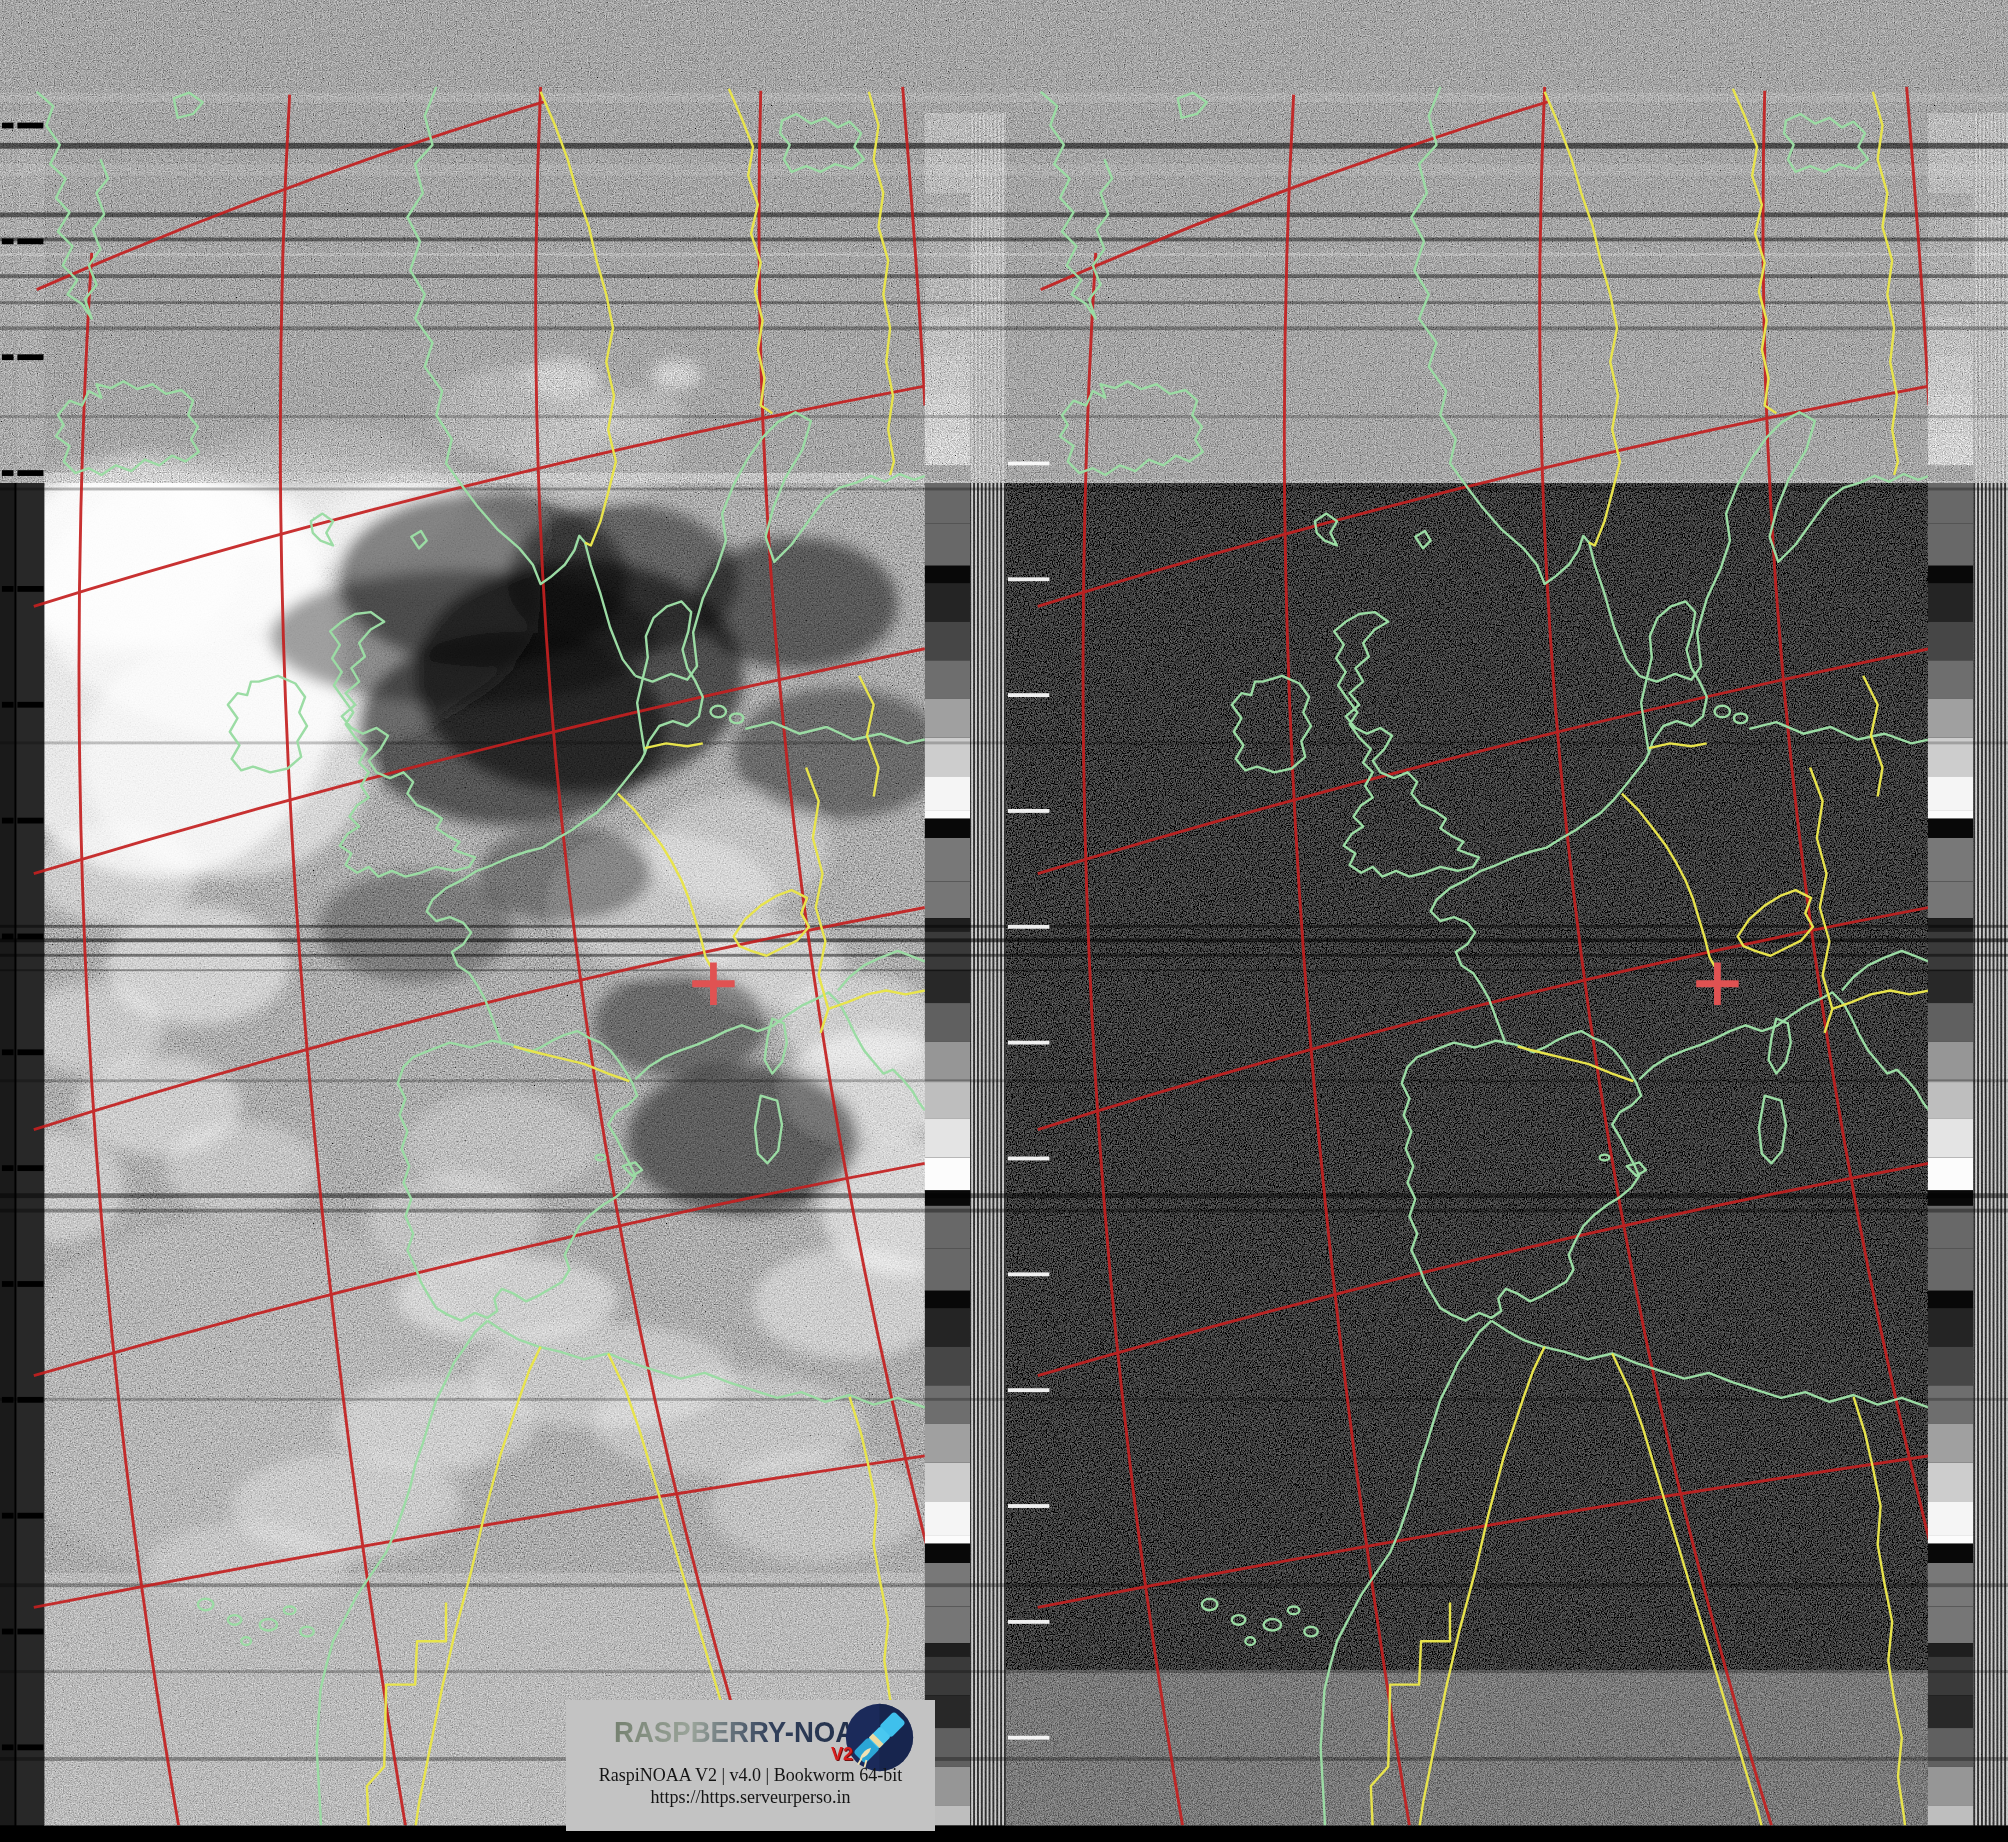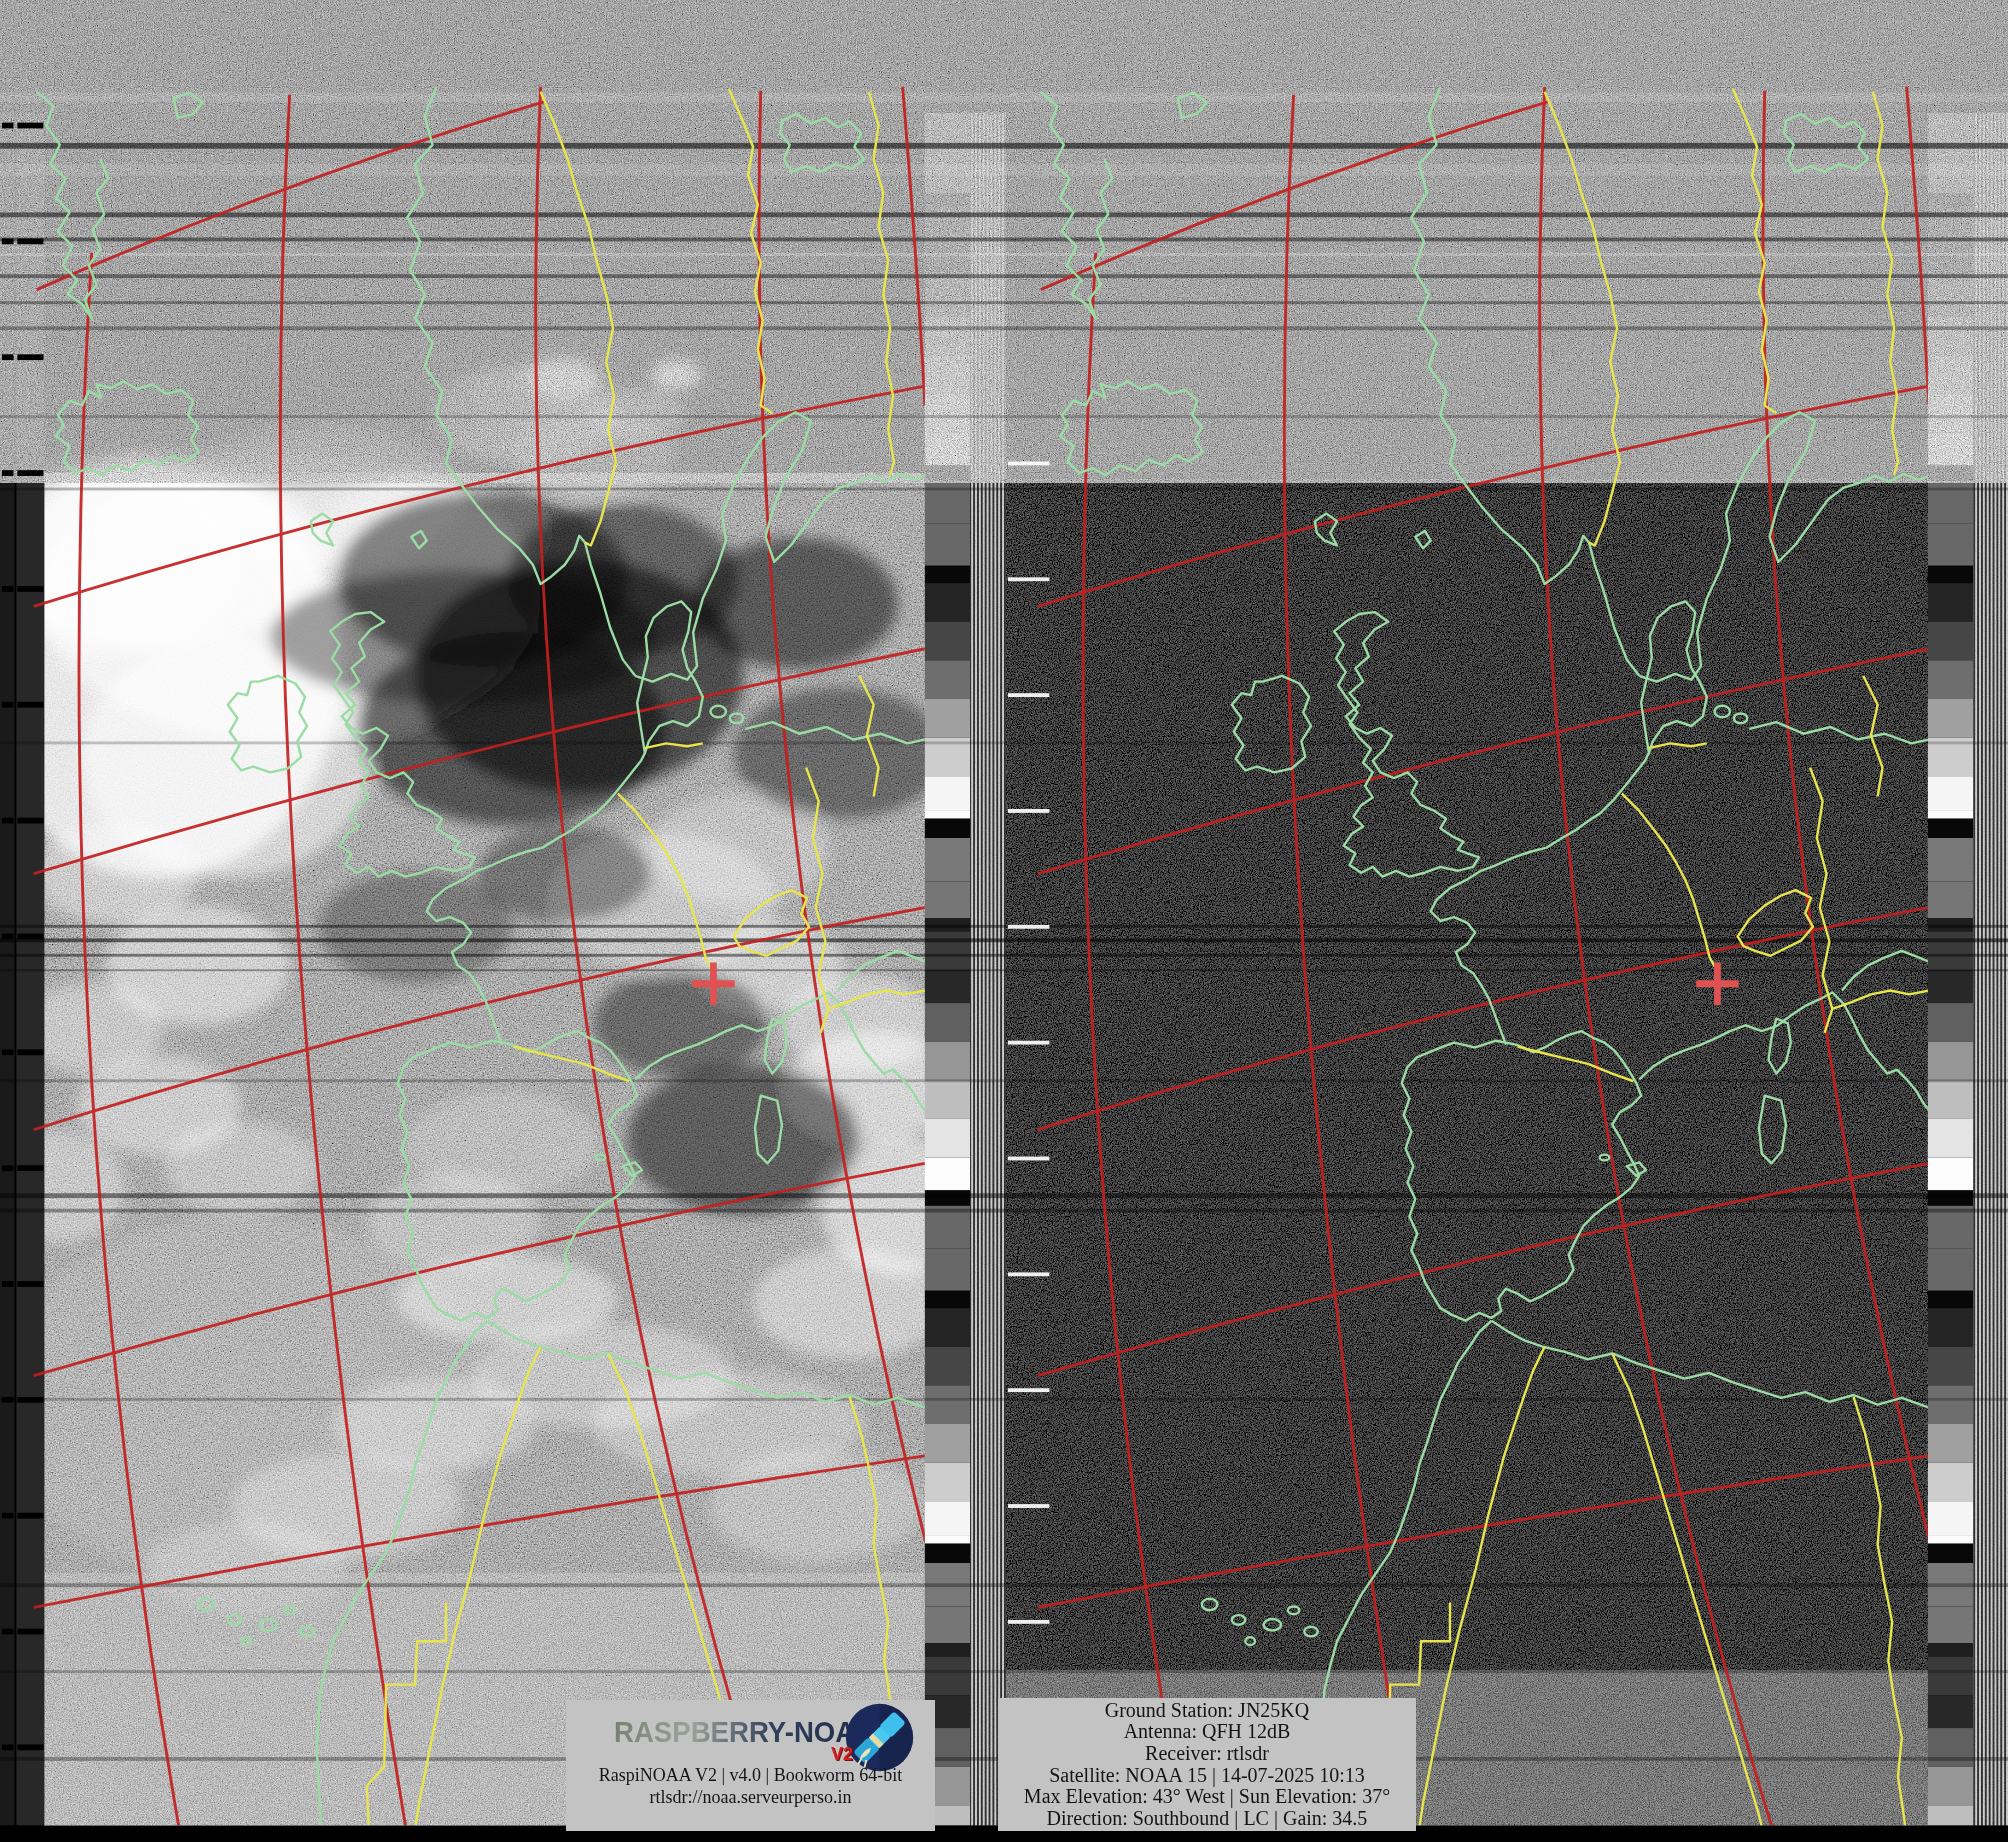--- a/index.html
+++ b/index.html
@@ -406,26 +406,18 @@
       <rect x="29" y="46" width="18" height="23" rx="4" fill="#2ba6d6"></rect>
       <rect x="30" y="29" width="16" height="18" rx="2" fill="#49c8f0"></rect>
       <rect x="30" y="40" width="16" height="6" fill="#ecd9a0"></rect>
     </g>
     <path d="M29,49 q-9 2 -12 12 q10 -3 12 -12 Z" fill="#f0e2b4"></path>
     <path d="M19,60 l-4 7 M24,62 l-2 8" stroke="#f0e2b4" stroke-width="2" fill="none"></path>
   </svg>
   <div class="v2">V2</div>
   <div class="ltext">
     <div>RaspiNOAA V2 | v4.0 | Bookworm 64-bit</div>
-    <div>rtlsdr://noaa.serveurperso.in</div>
+    <div>https://https.serveurperso.in</div>
   </div>
 </div>
 
-<div class="panel panel-right">
-  <div class="stn-line">Ground Station: JN25KQ</div>
-  <div class="stn-line">Antenna: QFH 12dB</div>
-  <div class="stn-line">Receiver: rtlsdr</div>
-  <div class="stn-line">Satellite: NOAA 15 | 14-07-2025 10:13</div>
-  <div class="stn-line">Max Elevation: 43° West | Sun Elevation: 37°</div>
-  <div class="stn-line">Direction: Southbound | LC | Gain: 34.5</div>
 </div>
-</div>
 
 
 </body></html>

